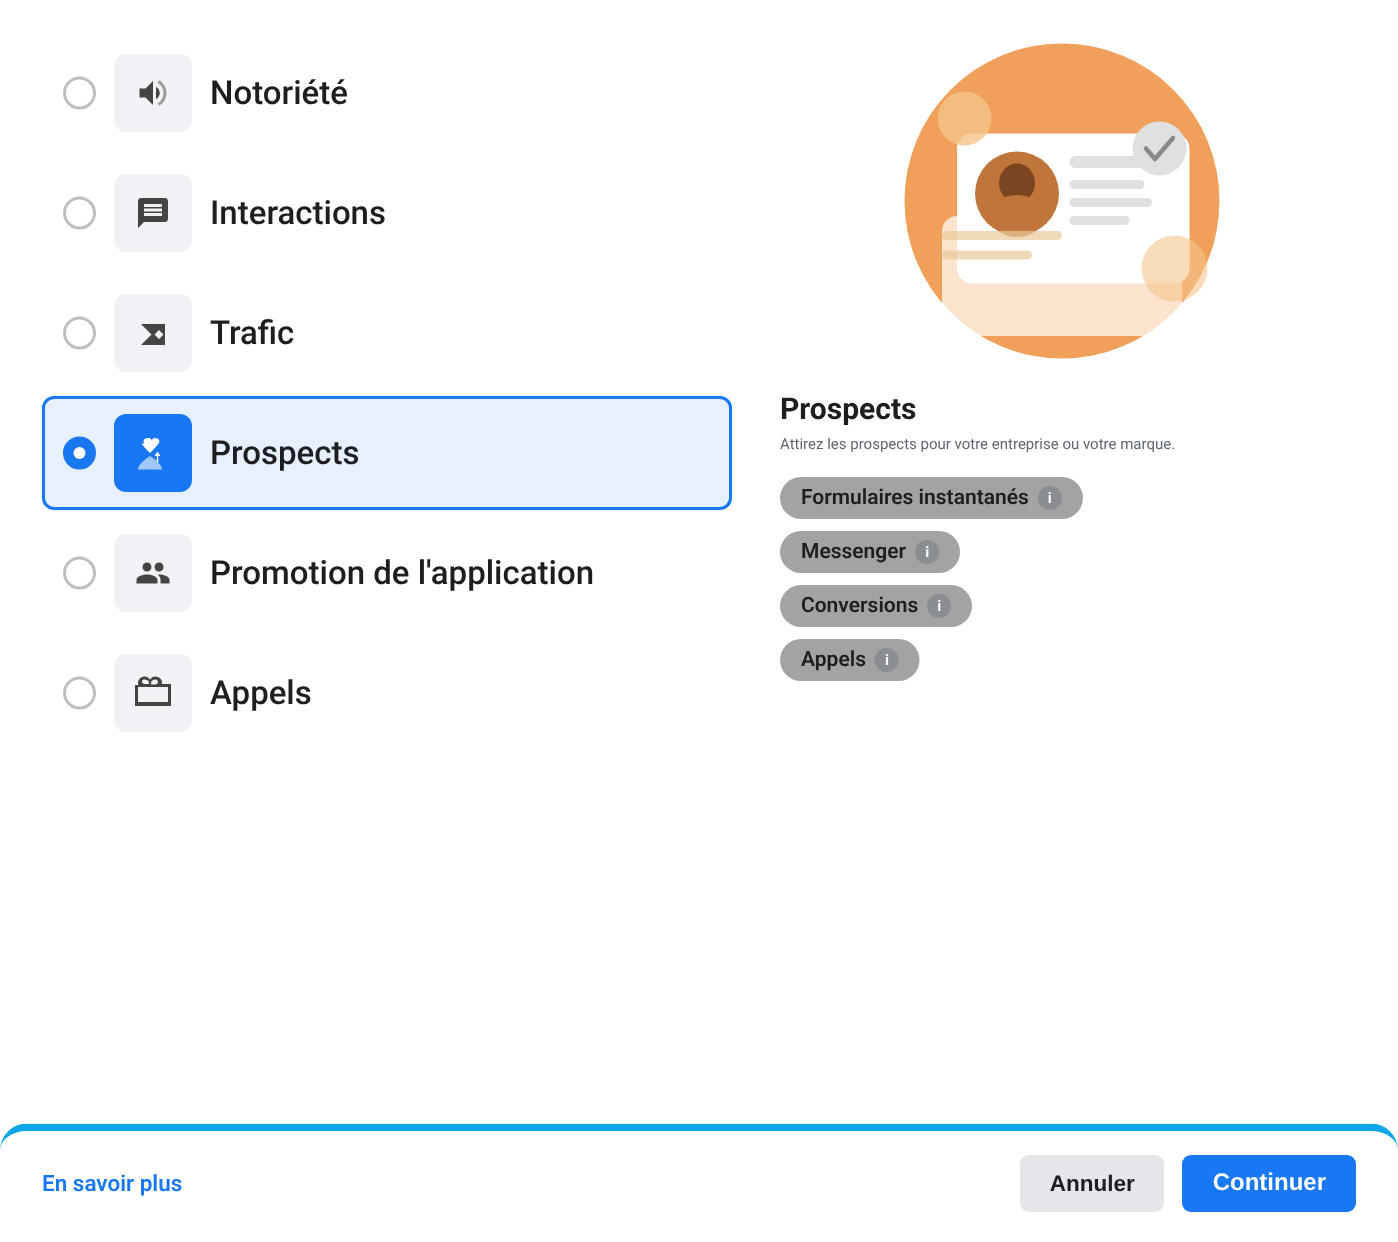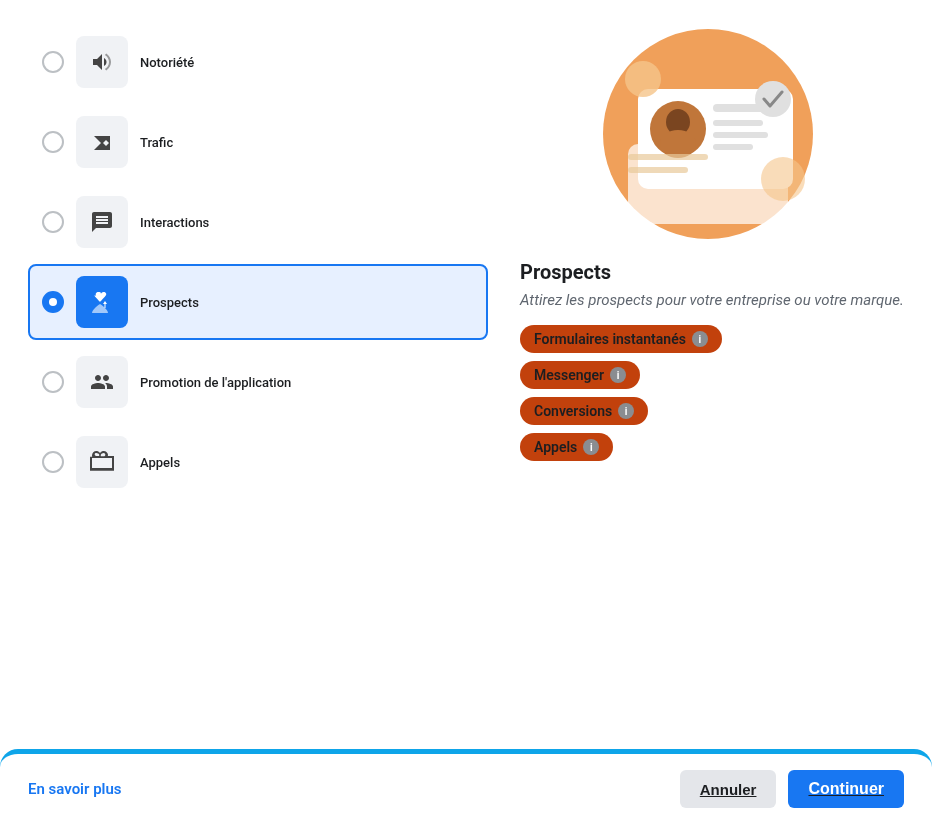--- a/index.html
+++ b/index.html
@@ -77,21 +77,21 @@
       align-items: center;
       justify-content: center;
       flex-shrink: 0;
       font-size: 22px;
     }
     .option-row.selected .icon-box {
       background: #1877f2;
       color: #fff;
     }
     .option-label {
-      font-size: 13px;
+      font-size: 22px;
       font-weight: 500;
       color: #1c1e21;
     }
     .right-panel {
       flex: 1;
       display: flex;
       flex-direction: column;
       align-items: center;
     }
     .illustration {
@@ -102,41 +102,40 @@
     .desc-section {
       width: 100%;
       padding-left: 8px;
     }
     .desc-title {
       font-size: 20px;
       font-weight: 700;
       margin-bottom: 6px;
     }
     .desc-text {
-      font-size: 15px;
+      font-size: 10px;
       color: #606770;
       margin-bottom: 14px;
       line-height: 1.4;
-      font-style: italic;
     }
     .desc-pour {
       font-size: 15px;
       font-weight: 700;
       margin-bottom: 10px;
     }
     .tags-list {
       display: flex;
       flex-direction: column;
       gap: 8px;
     }
     .tag {
       display: inline-flex;
       align-items: center;
       gap: 6px;
-      background: #c2410c;
+      background: #a3a3a3;
       border-radius: 20px;
       padding: 6px 14px;
       font-size: 14px;
       font-weight: 600;
       color: #1c1e21;
       width: fit-content;
     }
     .info-icon {
       width: 16px;
       height: 16px;
@@ -162,21 +161,20 @@
     .footer-link {
       color: #1877f2;
       font-size: 15px;
       font-weight: 600;
       text-decoration: none;
       cursor: pointer;
     }
     .footer-buttons {
       display: flex;
       gap: 12px;
-      text-decoration: underline;
     }
     .btn-cancel {
       background: #e4e6ea;
       color: #1c1e21;
       border: none;
       border-radius: 6px;
       padding: 10px 20px;
       font-size: 15px;
       font-weight: 600;
       cursor: pointer;
@@ -210,35 +208,35 @@
             <path d="M19 12c0 3.03-1.67 5.65-4.14 7.07l1.44 1.44C19.13 18.55 21 15.48 21 12s-1.87-6.55-4.7-8.51l-1.44 1.44C17.33 6.35 19 8.97 19 12z" fill="#444" opacity="0.5"></path>
           </svg>
         </div>
         <span class="option-label">Notoriété</span>
       </div>
 
       <div class="option-row">
         <div class="radio-circle"></div>
         <div class="icon-box">
           <svg width="24" height="24" viewBox="0 0 24 24" fill="#444">
+            <path d="M20 2H4c-1.1 0-2 .9-2 2v18l4-4h14c1.1 0 2-.9 2-2V4c0-1.1-.9-2-2-2zm-2 12H6v-2h12v2zm0-3H6V9h12v2zm0-3H6V6h12v2z"></path>
+          </svg>
+        </div>
+        <span class="option-label">Interactions</span>
+      </div>
+
+      <div class="option-row">
+        <div class="radio-circle"></div>
+        <div class="icon-box">
+          <svg width="24" height="24" viewBox="0 0 24 24" fill="#444">
             <path d="M4 6l8 8 4-4 4 4V6H4z"></path>
             <polygon points="4,20 12,12 16,16 20,12 20,20"></polygon>
           </svg>
         </div>
         <span class="option-label">Trafic</span>
-      </div>
-
-      <div class="option-row">
-        <div class="radio-circle"></div>
-        <div class="icon-box">
-          <svg width="24" height="24" viewBox="0 0 24 24" fill="#444">
-            <path d="M20 2H4c-1.1 0-2 .9-2 2v18l4-4h14c1.1 0 2-.9 2-2V4c0-1.1-.9-2-2-2zm-2 12H6v-2h12v2zm0-3H6V9h12v2zm0-3H6V6h12v2z"></path>
-          </svg>
-        </div>
-        <span class="option-label">Interactions</span>
       </div>
 
       <div class="option-row selected">
         <div class="radio-circle checked"></div>
         <div class="icon-box">
           <svg width="24" height="24" viewBox="0 0 24 24" fill="#fff">
             <path d="M4.25 5.61C6.57 8.59 10 12 10 12s3.43-3.41 5.75-6.39C17.03 3.97 15.83 2 13.5 2c-1.4 0-2.5 1.02-2.5 2 0-1.96-1.1-2-2.5-2-2.35 0-3.55 1.98-2.25 3.61z"></path>
             <path d="M10 14s-8 5-8 9h16c0-4-8-9-8-9z" opacity="0.6"></path>
             <polygon points="13,14 15,11 17,14 15.5,14 15.5,18 14.5,18 14.5,14"></polygon>
           </svg>

